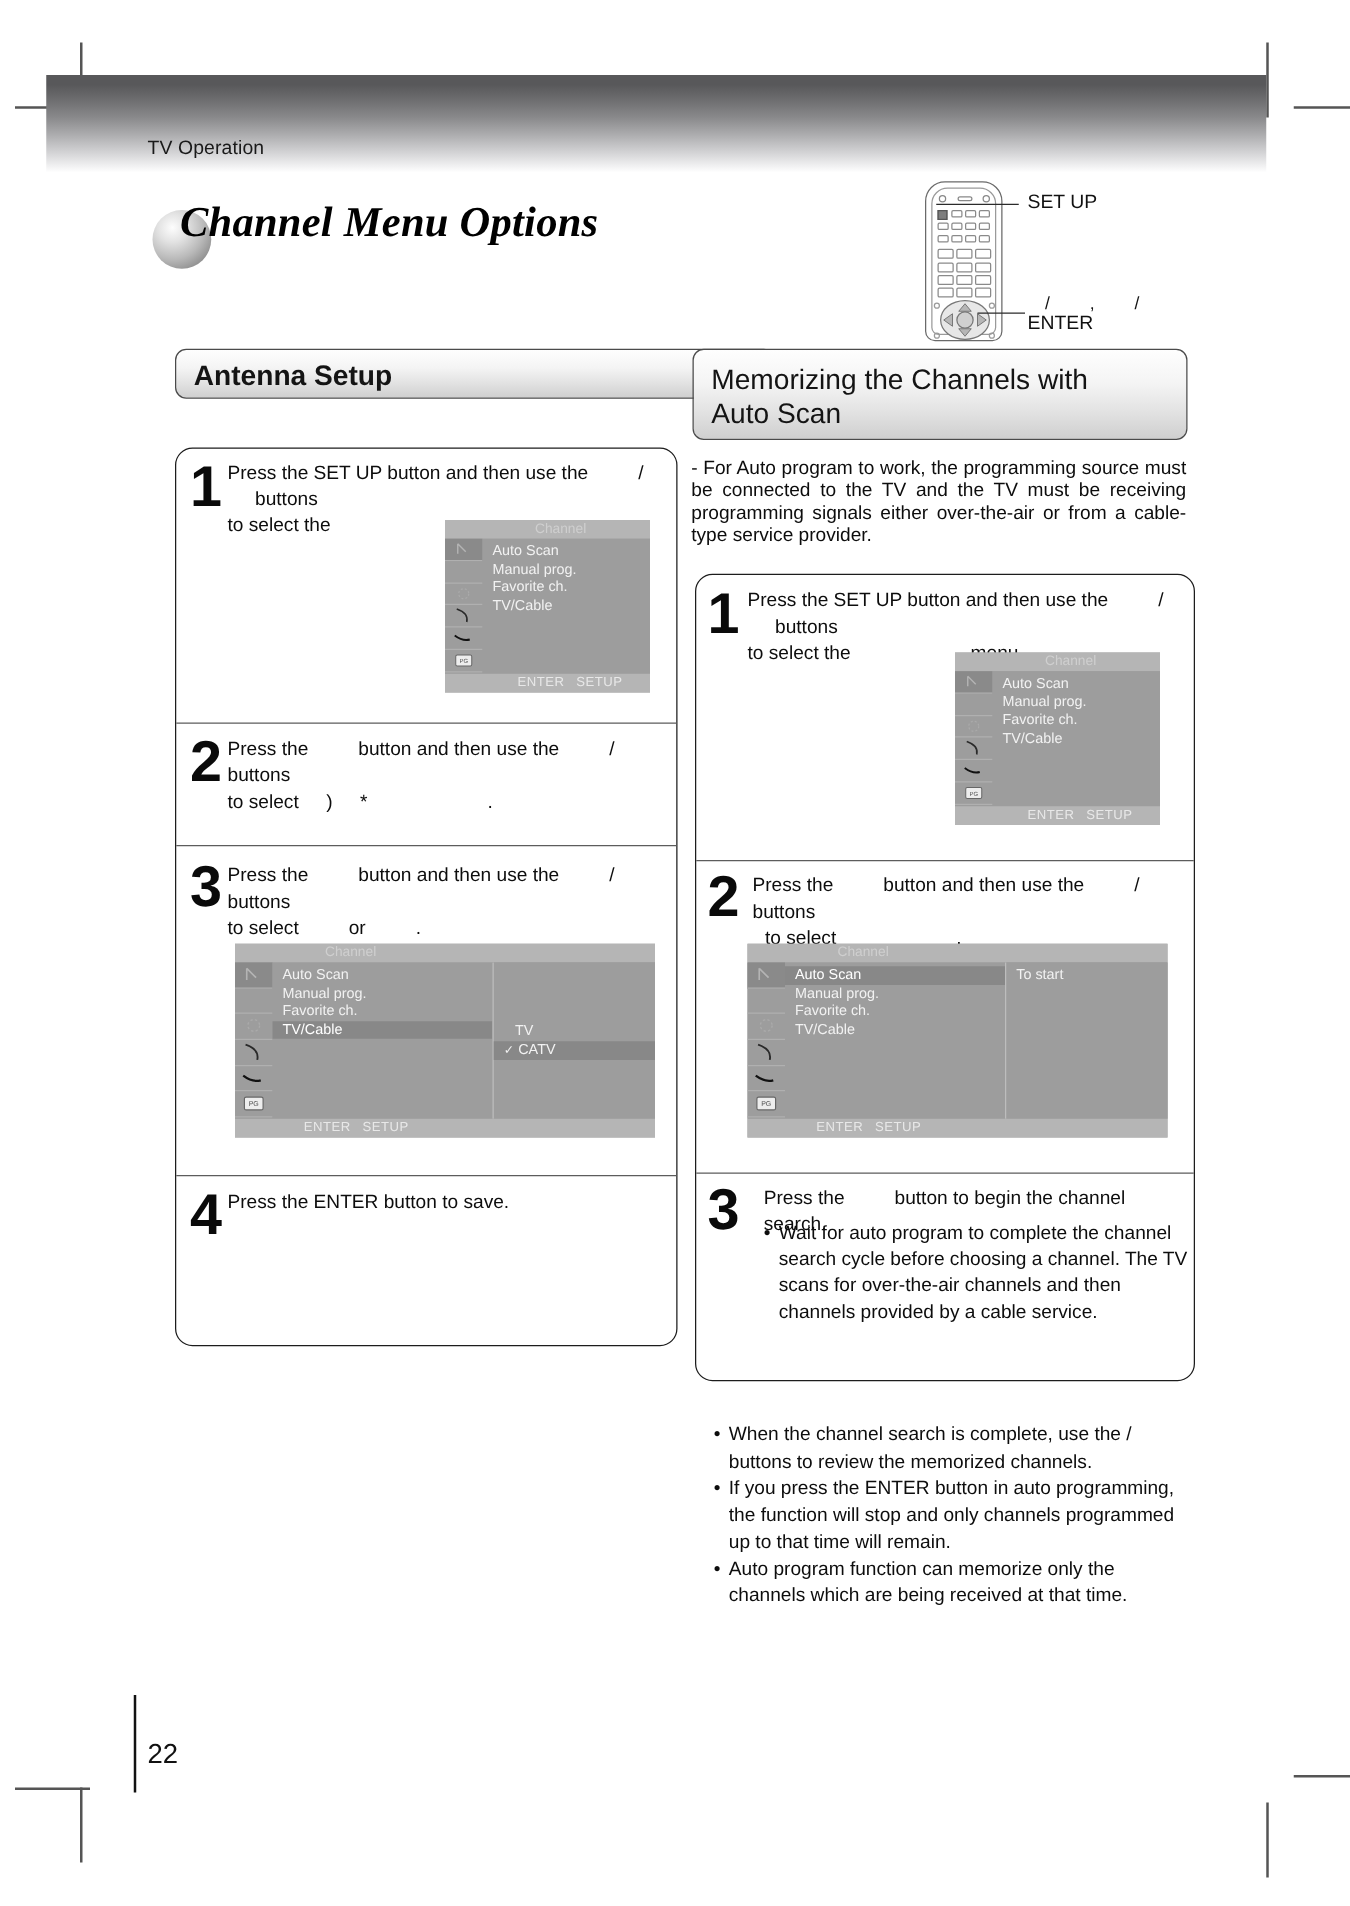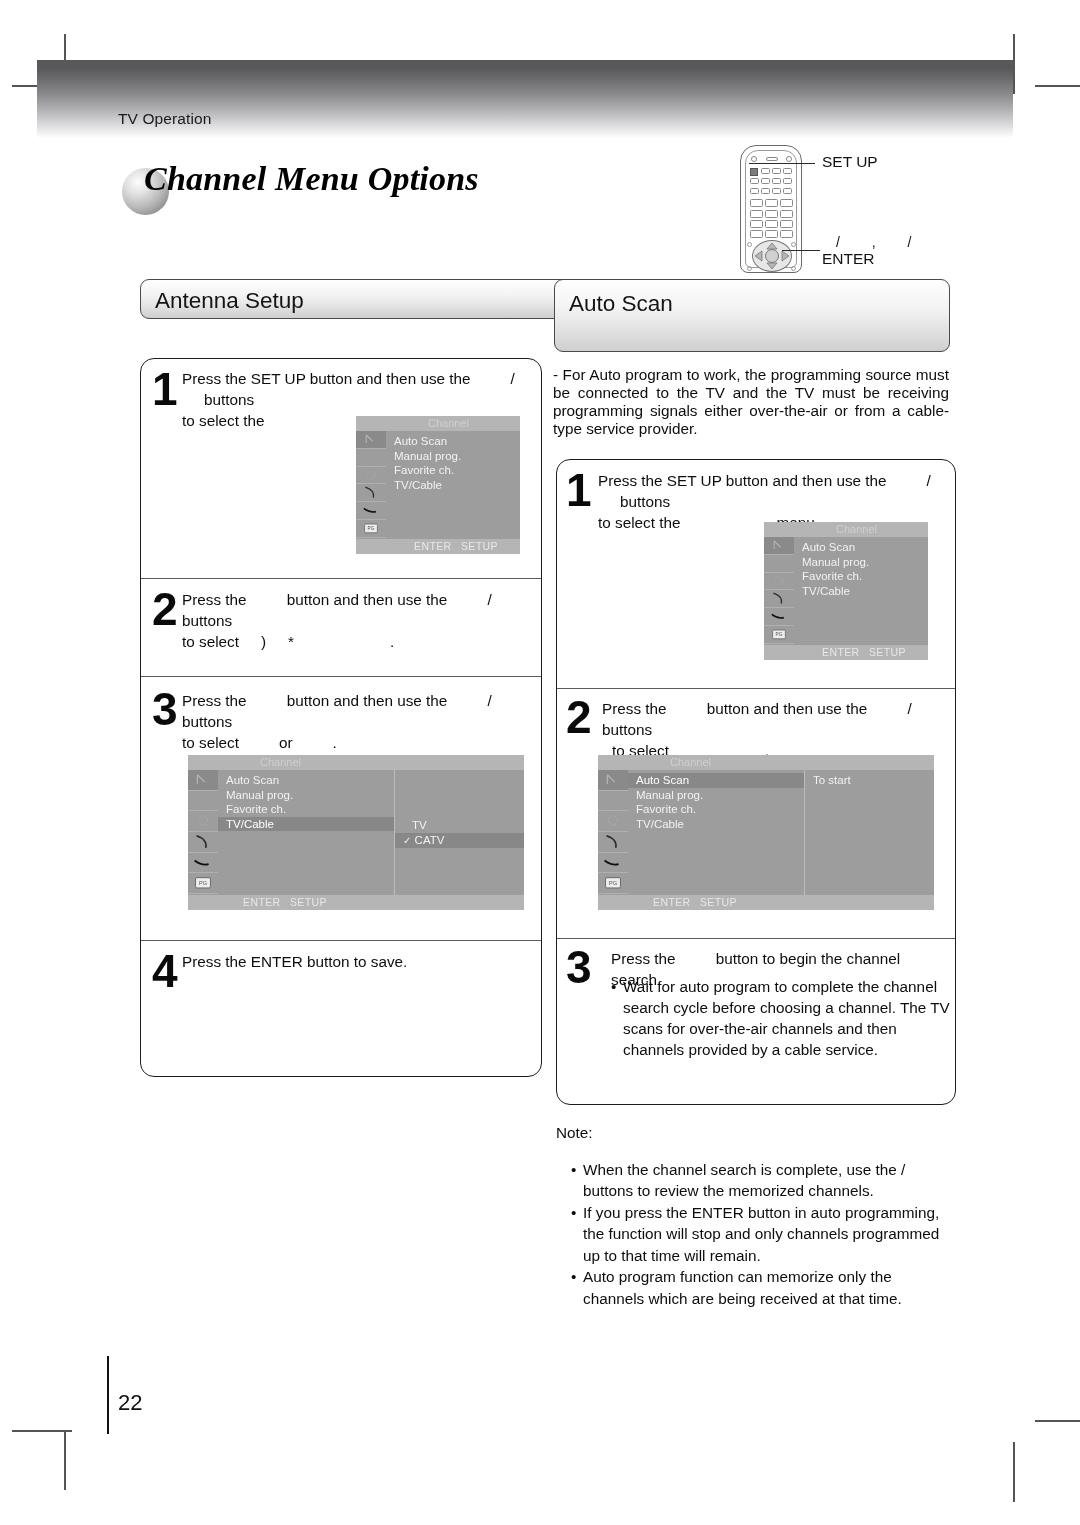--- a/index.html
+++ b/index.html
@@ -357,21 +357,21 @@
   </div>
 
   <div class="leader" style="left:49px; top:23px; width:66px; height:1.4px;"></div>
   <div class="leader" style="left:82px; top:110px; width:38px; height:1.4px;"></div>
 
   <div class="callout" style="left:122px; top:13px;">SET UP</div>
   <div class="callout" style="left:122px; top:110px;">ENTER</div>
   <div class="arrow-glyphs" style="left:136px; top:94px;">/   ,    /</div>
 </div>
 
-<div class="banner" style="left:140px; top:279px; width:480px; height:40px;">Antenna Setup</div>
+<div class="banner" style="left:140px; top:279px; width:480px; height:40px;font-weight:bold;">Antenna Setup</div>
 
 <div class="stepbox" style="left:140px; top:358px; width:402px; height:719px;"></div>
 
 <div class="stepnum" style="left:152px; top:366px;">1</div>
 <div class="steptext" style="left:182px; top:368px; width:350px;">
   <span>Press the SET UP button and then use the</span><span class="gap-md"></span><span>/</span><span class="gap-sm"></span><span>buttons</span><br>
   <span>to select the</span><span class="gap-lg"></span><span>menu.</span>
 </div>
 
 <div class="osd" style="left:356px; top:416px; width:164px; height:138px;">
@@ -487,20 +487,21 @@
     <span style="margin-left:6px;">SETUP</span>
   </div>
 </div>
 
 <div class="divider" style="left:141px; top:940px; width:400px;"></div>
 
 <div class="stepnum" style="left:152px; top:948px;">4</div>
 <div class="steptext" style="left:182px; top:951px; width:350px;">Press the ENTER button to save.</div>
 
 <div class="banner" style="left:554px; top:279px; width:396px; height:73px; padding-top:10px;">
+  <div>Memorizing the Channels with</div>
   <div>Auto Scan</div>
 </div>
 
 <div class="bodytext justified" style="left:553px; top:366px; width:396px;">- For Auto program to work, the programming source must be connected to the TV and the TV must be receiving programming signals either over-the-air or from a cable-type service provider.</div>
 
 <div class="stepbox" style="left:556px; top:459px; width:400px; height:646px;"></div>
 
 <div class="stepnum" style="left:566px; top:467px;">1</div>
 <div class="steptext" style="left:598px; top:470px; width:350px;">
   <span>Press the SET UP button and then use the</span><span class="gap-md"></span><span>/</span><span class="gap-sm"></span><span>buttons</span><br>
@@ -614,21 +615,20 @@
 <div class="steptext" style="left:611px; top:948px; width:340px;">
   <span>Press the</span><span class="gap-md"></span><span>button to begin the channel search.</span>
 </div>
 <div class="steptext" style="left:611px; top:976px; width:340px;">
   <span style="position:relative; padding-left:12px; display:block;">
     <span style="position:absolute; left:0; top:0;">•</span><span>Wait for auto program to complete the channel search cycle before choosing a channel. The TV scans for over-the-air channels and then channels provided by a cable service.</span>
   </span>
 </div>
 
 <div class="note" style="left:556px; top:1122px; width:400px;">
-  <div>Note:</div>
   <ul>
     <li>When the channel search is complete, use the      /  buttons to review the memorized channels.</li>
     <li>If you press the ENTER button in auto programming, the function will stop and only channels programmed up to that time will remain.</li>
     <li>Auto program function can memorize only the channels which are being received at that time.</li>
   </ul>
 </div>
 
 <div class="page-rule"></div>
 <div class="page-num">22</div>
 

